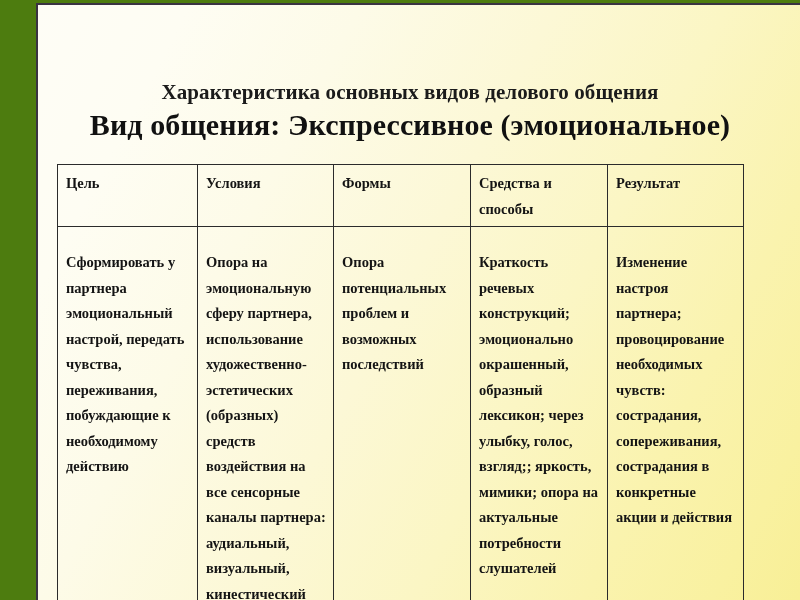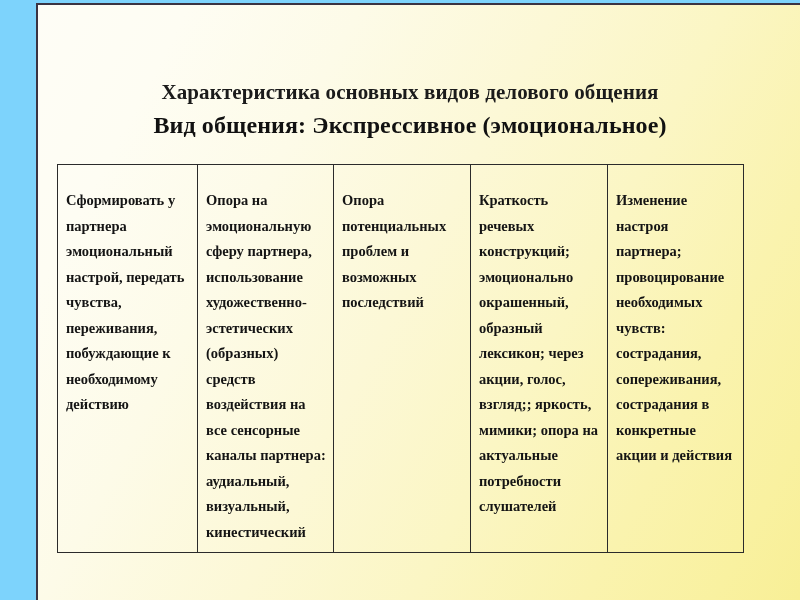--- a/index.html
+++ b/index.html
@@ -12,21 +12,21 @@
   body {
     background: #fdfcf4;
     font-family: "Liberation Serif", "DejaVu Serif", serif;
   }
 
   
   #page {
     position: relative;
     width: 800px;
     height: 600px;
-    background: #7dd3fc;
+    background: #4d7c0f;
   }
 
   
   #slide-frame {
     position: absolute;
     left: 36px;
     top: 3px;
     width: 764px;
     height: 597px;
     border-top: 2px solid #3a3342;
@@ -54,21 +54,21 @@
   }
   .title-line-1 {
     font-size: 21px;
     font-weight: bold;
     color: #1b1b1b;
     line-height: 28px;
     letter-spacing: 0.1px;
     white-space: nowrap;
   }
   .title-line-2 {
-    font-size: 24px;
+    font-size: 30px;
     font-weight: bold;
     color: #111111;
     line-height: 32px;
     margin-top: 3px;
     letter-spacing: 0.1px;
     white-space: nowrap;
   }
 
   
   #comm-table {
@@ -124,32 +124,49 @@
 
   <table id="comm-table">
     <colgroup>
       <col class="col-1">
         <col class="col-2">
         <col class="col-3">
         <col class="col-4">
         <col class="col-5">
     </colgroup>
     <tbody>
+      <tr class="header-row">
+        <td>
+          <span class="cell-text">Цель</span>
+        </td>
+        <td>
+          <span class="cell-text">Условия</span>
+        </td>
+        <td>
+          <span class="cell-text">Формы</span>
+        </td>
+        <td>
+          <span class="cell-text">Средства и способы</span>
+        </td>
+        <td>
+          <span class="cell-text">Результат</span>
+        </td>
+      </tr>
       <tr class="body-row">
         <td>
           <span class="cell-text">Сформировать у партнера эмоциональный настрой, передать чувства, переживания, побуждающие к необходимому действию</span>
         </td>
         <td>
           <span class="cell-text">Опора на эмоциональную сферу партнера, использование художественно-эстетических (образных) средств воздействия на все сенсорные каналы партнера: аудиальный, визуальный, кинестический</span>
         </td>
         <td>
           <span class="cell-text">Опора потенциальных проблем и возможных последствий</span>
         </td>
         <td>
-          <span class="cell-text">Краткость речевых конструкций; эмоционально окрашенный, образный лексикон; через акции, голос, взгляд;; яркость, мимики; опора на актуальные потребности слушателей</span>
+          <span class="cell-text">Краткость речевых конструкций; эмоционально окрашенный, образный лексикон; через улыбку, голос, взгляд;; яркость, мимики; опора на актуальные потребности слушателей</span>
         </td>
         <td>
           <span class="cell-text">Изменение настроя партнера; провоцирование необходимых чувств: сострадания, сопереживания, сострадания в конкретные акции и действия</span>
         </td>
       </tr>
     </tbody>
   </table>
 
 </div>
 

